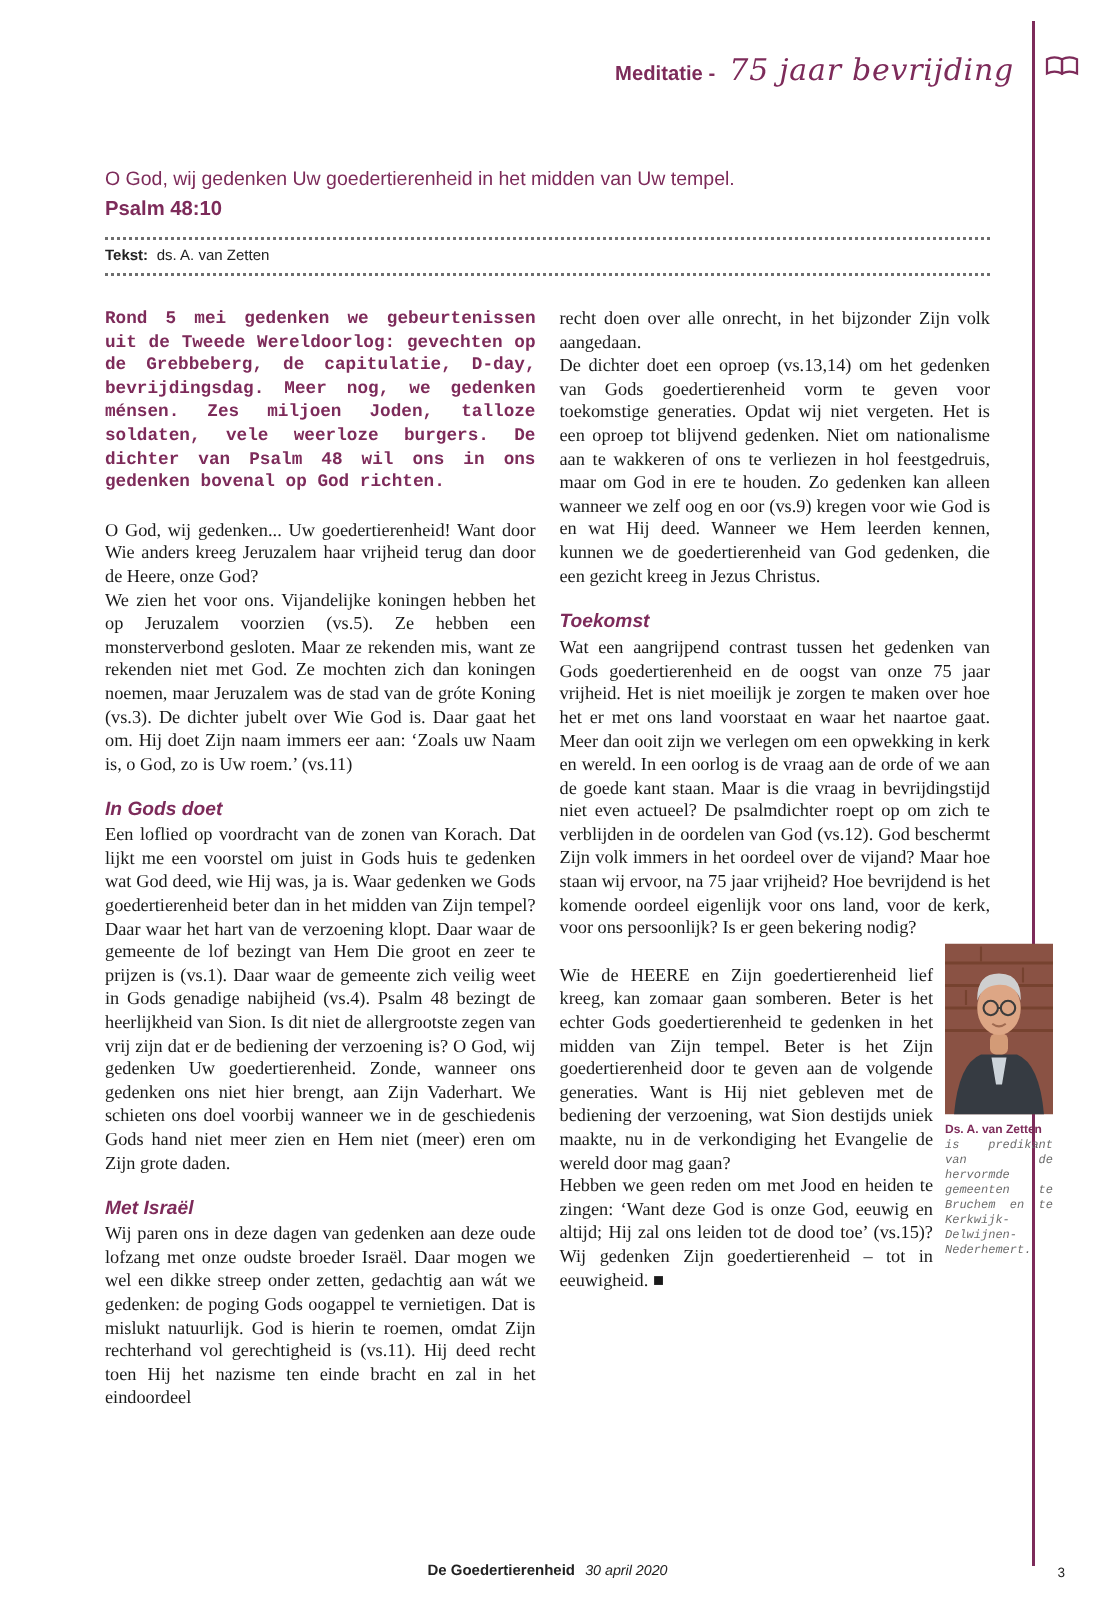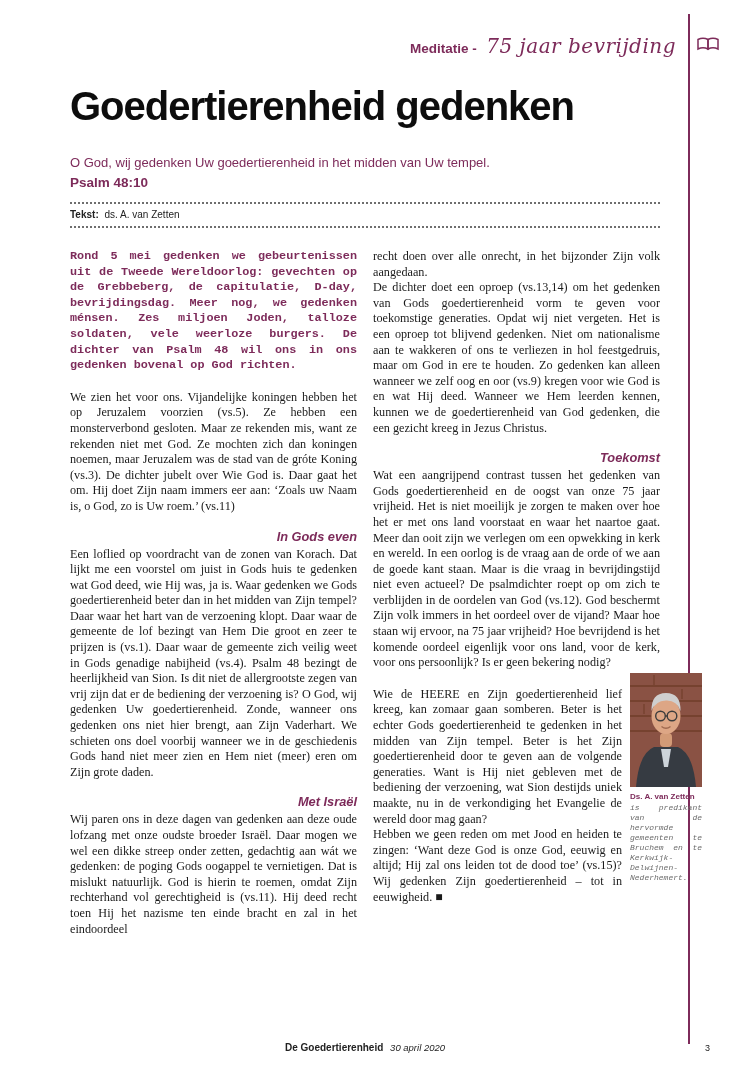--- a/index.html
+++ b/index.html
@@ -51,21 +51,21 @@
   .columns { display:flex; gap:16px; margin-top:21px; }
   .col { width:287px; font-size:12.2px; line-height:15.6px; text-align:justify; }
   .p { margin:0; }
   .lead {
     font-family:Liberation Mono, monospace; font-weight:700;
     color:#7d2b5a; font-size:11.8px; line-height:15.6px; margin-bottom:16px;
   }
   .subhead {
     font-family:"Liberation Sans", sans-serif; font-style:italic; font-weight:700;
     color:#7d2b5a; font-size:12.8px; line-height:15px; margin:14px 0 3px;
-    text-align:right;
+    text-align:left;
   }
   .gap-top { margin-top:16px; }
 
   .figure { float:right; width:72px; margin:2px -42px 4px 8px; }
   .figure svg { display:block; width:72px; height:114px; }
   .fig-name {
     font-family:"Liberation Sans", sans-serif; font-weight:700;
     color:#7d2b5a; font-size:8px; line-height:10px; margin-top:5px;
   }
   .fig-bio {
@@ -97,38 +97,38 @@
   </div>
   <div class="kicker-icon">
     <svg viewBox="0 0 24 16" fill="none" stroke="#7d2b5a" stroke-width="1.5">
       <path d="M2 3.5 Q7 1 12 3.5 L12 13 Q7 10.5 2 13 Z"></path>
       <path d="M22 3.5 Q17 1 12 3.5 L12 13 Q17 10.5 22 13 Z"></path>
     </svg>
   </div>
 
   <div class="content">
 
-    <h1 class="title">Goedertierenheid gedenken</h1>
 
     <div class="intro">
       <p class="intro-verse">O God, wij gedenken Uw goedertierenheid in het midden van Uw tempel.</p>
       <p class="intro-ref">Psalm 48:10</p>
     </div>
 
     <div class="byline">
       <span class="byline-label">Tekst:</span>
       <span class="byline-author">ds. A. van Zetten</span>
     </div>
 
     <div class="columns">
 
       <section class="col">
         <p class="lead">Rond 5 mei gedenken we gebeurtenissen uit de Tweede Wereldoorlog: gevechten op de Grebbeberg, de capitulatie, D-day, bevrijdingsdag. Meer nog, we gedenken ménsen. Zes miljoen Joden, talloze soldaten, vele weerloze burgers. De dichter van Psalm 48 wil ons in ons gedenken bovenal op God richten.</p>
+        <p class="p">O God, wij gedenken... Uw goedertierenheid! Want door Wie anders kreeg Jeruzalem haar vrijheid terug dan door de Heere, onze God?</p>
         <p class="p">We zien het voor ons. Vijandelijke koningen hebben het op Jeruzalem voorzien (vs.5). Ze hebben een monsterverbond gesloten. Maar ze rekenden mis, want ze rekenden niet met God. Ze mochten zich dan koningen noemen, maar Jeruzalem was de stad van de gróte Koning (vs.3). De dichter jubelt over Wie God is. Daar gaat het om. Hij doet Zijn naam immers eer aan: ‘Zoals uw Naam is, o God, zo is Uw roem.’ (vs.11)</p>
-        <h2 class="subhead">In Gods even</h2>
+        <h2 class="subhead">In Gods doet</h2>
         <p class="p">Een loflied op voordracht van de zonen van Korach. Dat lijkt me een voorstel om juist in Gods huis te gedenken wat God deed, wie Hij was, ja is. Waar gedenken we Gods goedertierenheid beter dan in het midden van Zijn tempel? Daar waar het hart van de verzoening klopt. Daar waar de gemeente de lof bezingt van Hem Die groot en zeer te prijzen is (vs.1). Daar waar de gemeente zich veilig weet in Gods genadige nabijheid (vs.4). Psalm 48 bezingt de heerlijkheid van Sion. Is dit niet de allergrootste zegen van vrij zijn dat er de bediening der verzoening is? O God, wij gedenken Uw goedertierenheid. Zonde, wanneer ons gedenken ons niet hier brengt, aan Zijn Vaderhart. We schieten ons doel voorbij wanneer we in de geschiedenis Gods hand niet meer zien en Hem niet (meer) eren om Zijn grote daden.</p>
         <h2 class="subhead">Met Israël</h2>
         <p class="p">Wij paren ons in deze dagen van gedenken aan deze oude lofzang met onze oudste broeder Israël. Daar mogen we wel een dikke streep onder zetten, gedachtig aan wát we gedenken: de poging Gods oogappel te vernietigen. Dat is mislukt natuurlijk. God is hierin te roemen, omdat Zijn rechterhand vol gerechtigheid is (vs.11). Hij deed recht toen Hij het nazisme ten einde bracht en zal in het eindoordeel</p>
       </section>
 
       <section class="col">
         <p class="p">recht doen over alle onrecht, in het bijzonder Zijn volk aangedaan.</p>
         <p class="p">De dichter doet een oproep (vs.13,14) om het gedenken van Gods goedertierenheid vorm te geven voor toekomstige generaties. Opdat wij niet vergeten. Het is een oproep tot blijvend gedenken. Niet om nationalisme aan te wakkeren of ons te verliezen in hol feestgedruis, maar om God in ere te houden. Zo gedenken kan alleen wanneer we zelf oog en oor (vs.9) kregen voor wie God is en wat Hij deed. Wanneer we Hem leerden kennen, kunnen we de goedertierenheid van God gedenken, die een gezicht kreeg in Jezus Christus.</p>
         <h2 class="subhead">Toekomst</h2>
         <p class="p">Wat een aangrijpend contrast tussen het gedenken van Gods goedertierenheid en de oogst van onze 75 jaar vrijheid. Het is niet moeilijk je zorgen te maken over hoe het er met ons land voorstaat en waar het naartoe gaat. Meer dan ooit zijn we verlegen om een opwekking in kerk en wereld. In een oorlog is de vraag aan de orde of we aan de goede kant staan. Maar is die vraag in bevrijdingstijd niet even actueel? De psalmdichter roept op om zich te verblijden in de oordelen van God (vs.12). God beschermt Zijn volk immers in het oordeel over de vijand? Maar hoe staan wij ervoor, na 75 jaar vrijheid? Hoe bevrijdend is het komende oordeel eigenlijk voor ons land, voor de kerk, voor ons persoonlijk? Is er geen bekering nodig?</p>

